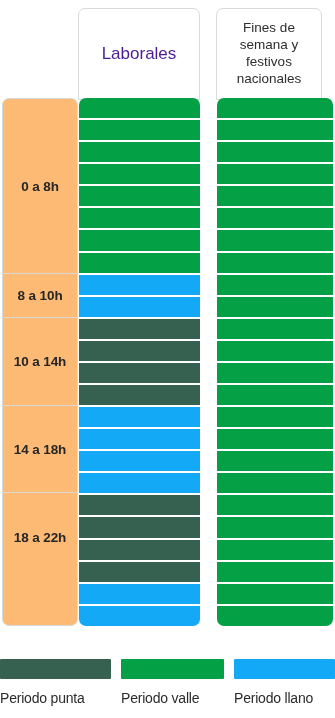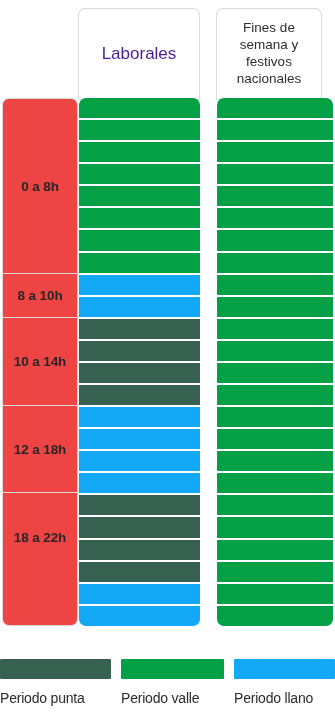--- a/index.html
+++ b/index.html
@@ -70,21 +70,21 @@
   
   .label-col {
     position: absolute;
     left: 2px;
     top: 0;
     width: 76px;
     height: 528px;
     box-sizing: border-box;
     border: 1px solid #d8dada;
     border-radius: 7px;
-    background: #ef4444;
+    background: #fdba74;
     overflow: hidden;
   }
   .label-cell {
     box-sizing: border-box;
     width: 100%;
     display: flex;
     align-items: center;
     justify-content: center;
     font-size: 13.5px;
     font-weight: 700;
@@ -166,21 +166,21 @@
       <div class="label-cell" style="height: 33.3333%;">
         <span>0 a 8h</span>
       </div>
       <div class="label-cell" style="height: 8.33333%;">
         <span>8 a 10h</span>
       </div>
       <div class="label-cell" style="height: 16.6667%;">
         <span>10 a 14h</span>
       </div>
       <div class="label-cell" style="height: 16.6667%;">
-        <span>12 a 18h</span>
+        <span>14 a 18h</span>
       </div>
       <div class="label-cell" style="height: 16.6667%;">
         <span>18 a 22h</span>
       </div>
     </div>
 
   <div class="bar-col col-laborales" id="bar-col-laborales">
       <div class="bar-cell" style="background: rgb(4, 160, 70);"></div>
       <div class="bar-cell" style="background: rgb(4, 160, 70);"></div>
       <div class="bar-cell" style="background: rgb(4, 160, 70);"></div>

